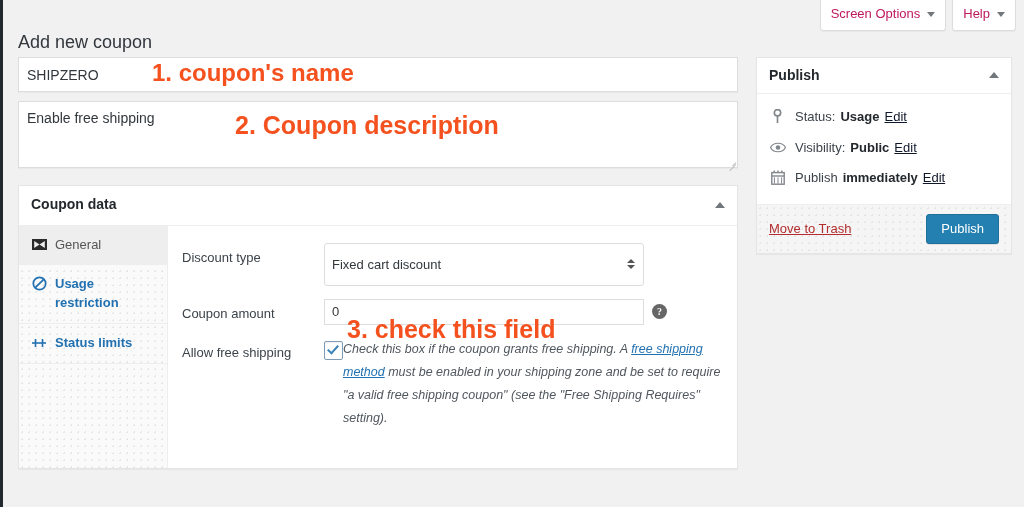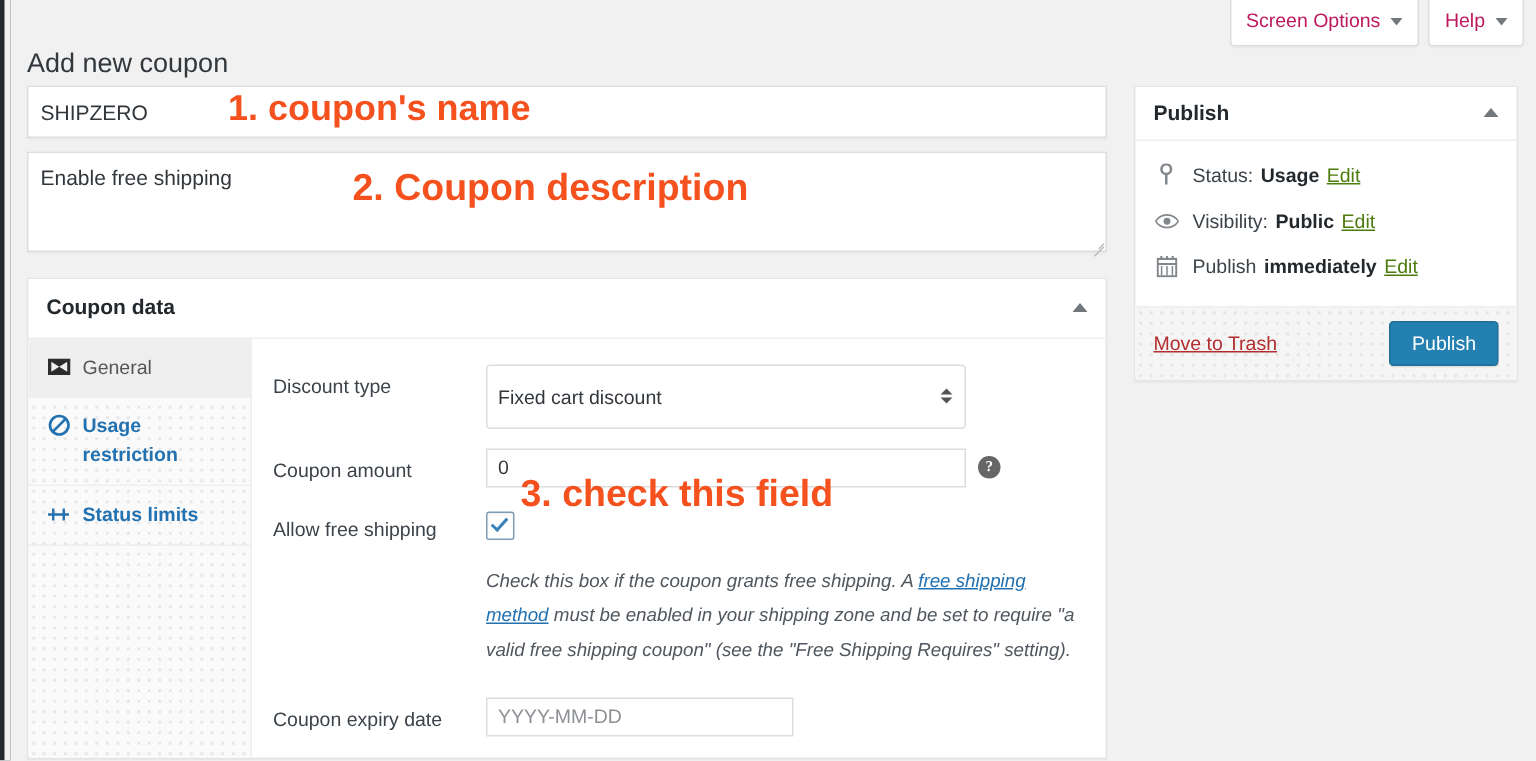--- a/index.html
+++ b/index.html
@@ -304,21 +304,21 @@
     font-style: italic;
     font-size: 12.5px;
     color: #50575e;
     line-height: 1.85;
     max-width: 400px;
   }
   .field-desc a {
     color: #2271b1;
     text-decoration: underline;
   }
-  .shipping-row .field-ctl { flex-direction: column; gap: 12px; }
+  .shipping-row .field-ctl { flex-direction: row; gap: 0; }
   .shipping-top { display: flex; align-items: center; gap: 14px; height: 26px; }
   
   .annot {
     color: #f4511e;
     font-weight: bold;
     font-size: 24px;
     line-height: 1;
     position: absolute;
     white-space: nowrap;
     pointer-events: none;
@@ -356,21 +356,21 @@
     display: flex;
     align-items: center;
     gap: 9px;
     font-size: 13px;
     color: #3c434a;
     padding: 5px 0 6px 0;
     line-height: 1.5;
   }
   .pub-row b { color: #23282d; }
   .pub-row a {
-    color: #4d7c0f;
+    color: #0f172a;
     text-decoration: underline;
   }
   .pub-ico {
     flex: 0 0 17px;
     width: 17px; height: 17px;
     display: flex; align-items: center; justify-content: center;
     color: #82878c;
   }
   .side-foot {
     display: flex;
@@ -500,26 +500,20 @@
           <div class="field-ctl">
             <div class="shipping-top">
               <span class="wc-checkbox"></span>
             </div>
             <p class="field-desc">
               <span>Check this box if the coupon grants free shipping. A </span><a href="#">free shipping method</a><span> must be enabled in your shipping zone and be set to require "a valid free shipping coupon" (see the "Free Shipping Requires" setting).</span>
             </p>
           </div>
         </div>
 
-        <div class="field-row" style="margin-top:20px;margin-bottom:0;">
-          <div class="field-label">Coupon expiry date</div>
-          <div class="field-ctl">
-            <input class="wc-text" type="text" style="width: 205px;" placeholder="YYYY-MM-DD">
-          </div>
-        </div>
 
       </div>
     </div>
   </div>
 </div>
 
 <div class="annot annot-1">1. coupon's name</div>
 <div class="annot annot-2">2. Coupon description</div>
 <div class="annot annot-3">3. check this field</div>
 

